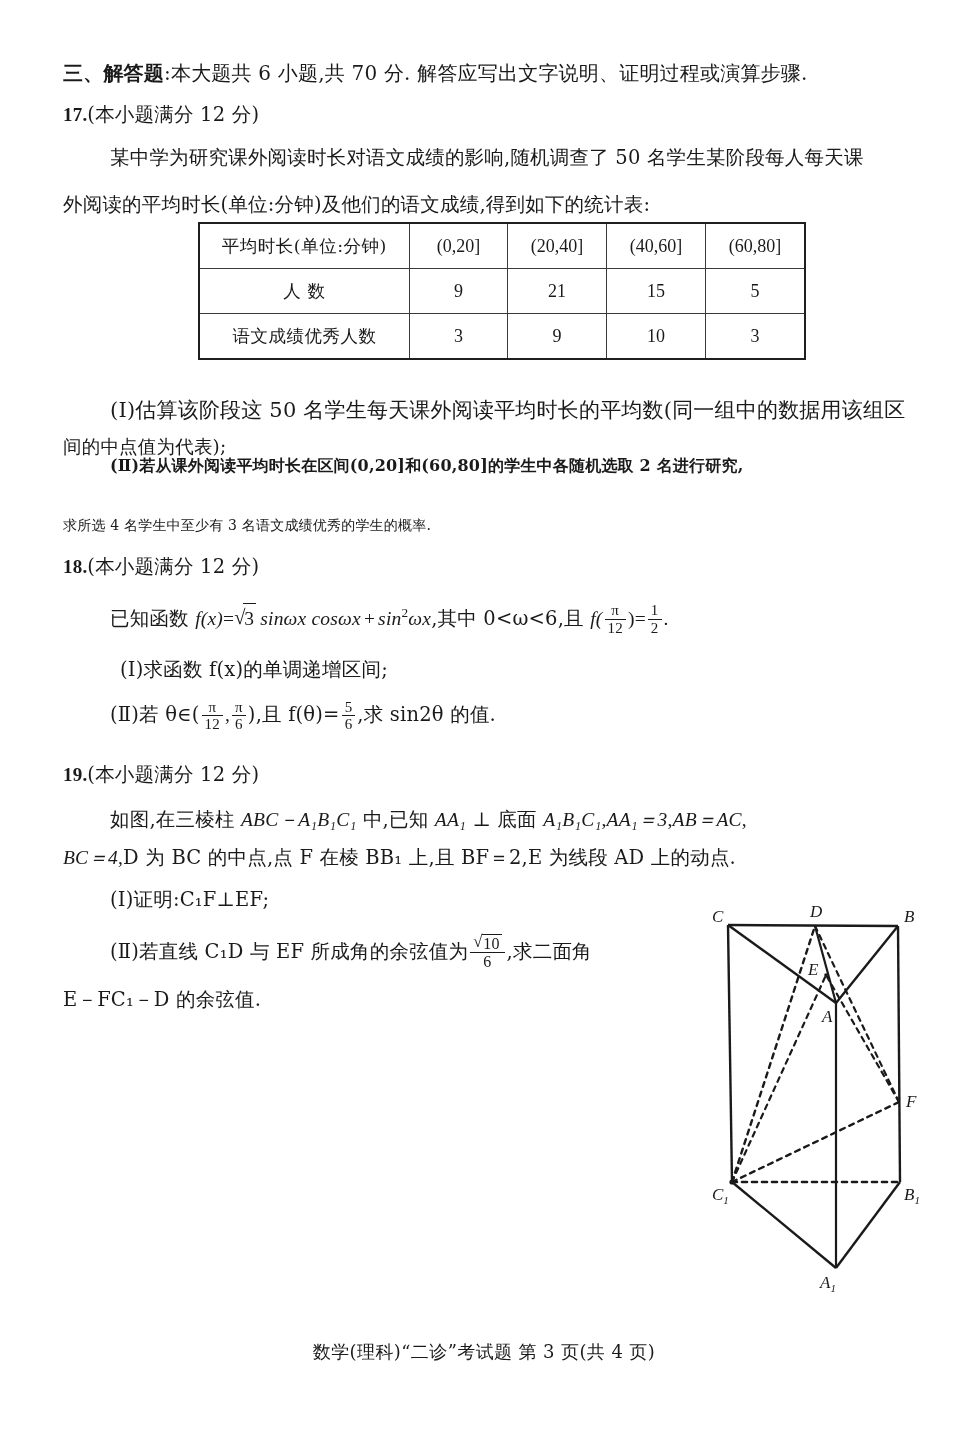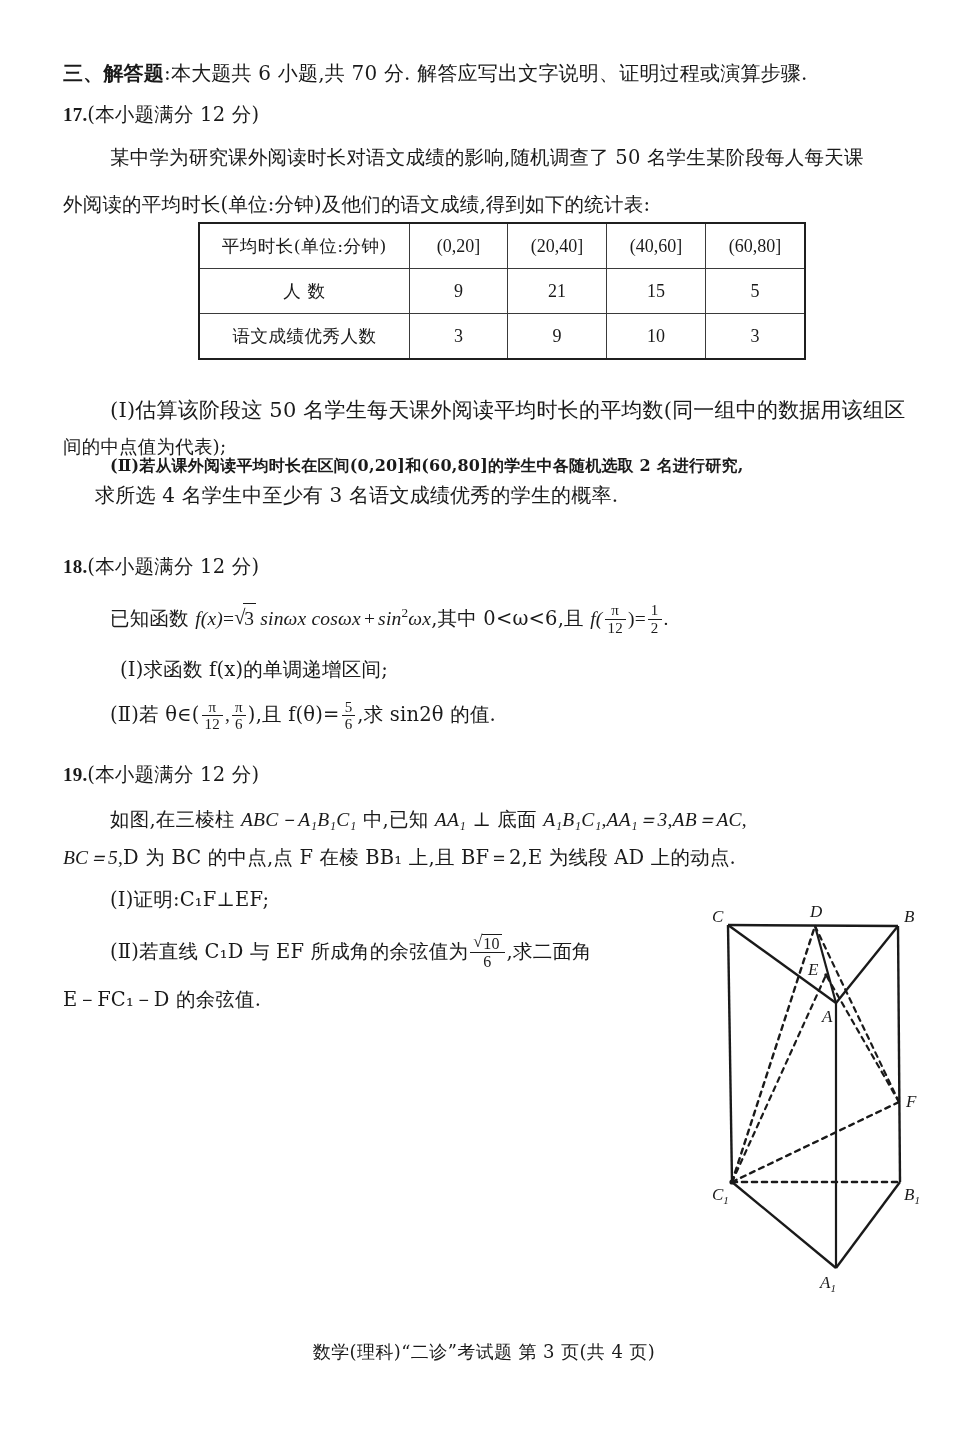--- a/index.html
+++ b/index.html
@@ -148,21 +148,21 @@
       <td class="val">9</td>
       <td class="val">10</td>
       <td class="val">3</td>
     </tr>
   </tbody>
     </table>
 
   <div class="line cn" style="left:110px;top:395px;font-size:21px;">(Ⅰ)估算该阶段这 50 名学生每天课外阅读平均时长的平均数(同一组中的数据用该组区</div>
   <div class="line cn" style="left:63px;top:432px;font-size:18.5px;">间的中点值为代表);</div>
   <div class="line cn" style="left:110px;top:451px;font-size:16px;font-weight:bold;">(Ⅱ)若从课外阅读平均时长在区间(0,20]和(60,80]的学生中各随机选取 2 名进行研究,</div>
-  <div class="line cn" style="left:63px;top:480px;font-size:20px;margin-left:32px;">求所选 4 名学生中至少有 3 名语文成绩优秀的学生的概率.</div>
+  <div class="line cn" style="left:63px;top:510px;font-size:14px;">求所选 4 名学生中至少有 3 名语文成绩优秀的学生的概率.</div>
 
   <div class="line" style="left:63px;top:552px;">
     <span class="pnum">18.</span><span class="cn">(本小题满分 12 分)</span>
   </div>
 
   <div class="line" style="left:110px;top:598px;">
     <span class="cn">已知函数 </span><span class="mi">f(x)</span><span>=</span><span class="sqrt"><span class="rad">3</span></span><span class="mi" style="margin-left:4px;">sinωx cosωx</span><span style="margin:0 3px;">+</span><span class="mi">sin</span><span class="sup">2</span><span class="mi">ωx</span><span class="cn">,其中 0&lt;ω&lt;6,且 </span><span class="mi">f(</span><span class="frac"><span class="nu">π</span><span class="de">12</span></span><span>)=</span><span class="frac"><span class="nu">1</span><span class="de">2</span></span><span>.</span>
   </div>
 
   <div class="line cn" style="left:120px;top:655px;">(Ⅰ)求函数 f(x)的单调递增区间;</div>
@@ -173,21 +173,21 @@
 
   <div class="line" style="left:63px;top:760px;">
     <span class="pnum">19.</span><span class="cn">(本小题满分 12 分)</span>
   </div>
 
   <div class="line" style="left:110px;top:805px;">
     <span class="cn">如图,在三棱柱 </span><span class="mi">ABC－A₁B₁C₁</span><span class="cn"> 中,已知 </span><span class="mi">AA₁</span><span class="cn"> ⊥ 底面 </span><span class="mi">A₁B₁C₁</span><span>,</span><span class="mi">AA₁＝3</span><span>,</span><span class="mi">AB＝AC</span><span>,</span>
   </div>
 
   <div class="line" style="left:63px;top:843px;">
-    <span class="mi">BC＝5</span><span>,</span><span class="cn">D 为 BC 的中点,点 F 在棱 BB₁ 上,且 BF＝2,E 为线段 AD 上的动点.</span>
+    <span class="mi">BC＝4</span><span>,</span><span class="cn">D 为 BC 的中点,点 F 在棱 BB₁ 上,且 BF＝2,E 为线段 AD 上的动点.</span>
   </div>
 
   <div class="line cn" style="left:110px;top:885px;">(Ⅰ)证明:C₁F⊥EF;</div>
 
   <div class="line" style="left:110px;top:935px;">
     <span class="cn">(Ⅱ)若直线 C₁D 与 EF 所成角的余弦值为</span><span class="frac" style="font-size:16px;"><span class="nu"><span class="sqrt"><span class="rad">10</span></span></span><span class="de">6</span></span><span class="cn">,求二面角</span>
   </div>
 
   <div class="line cn" style="left:63px;top:985px;">E－FC₁－D 的余弦值.</div>
 

